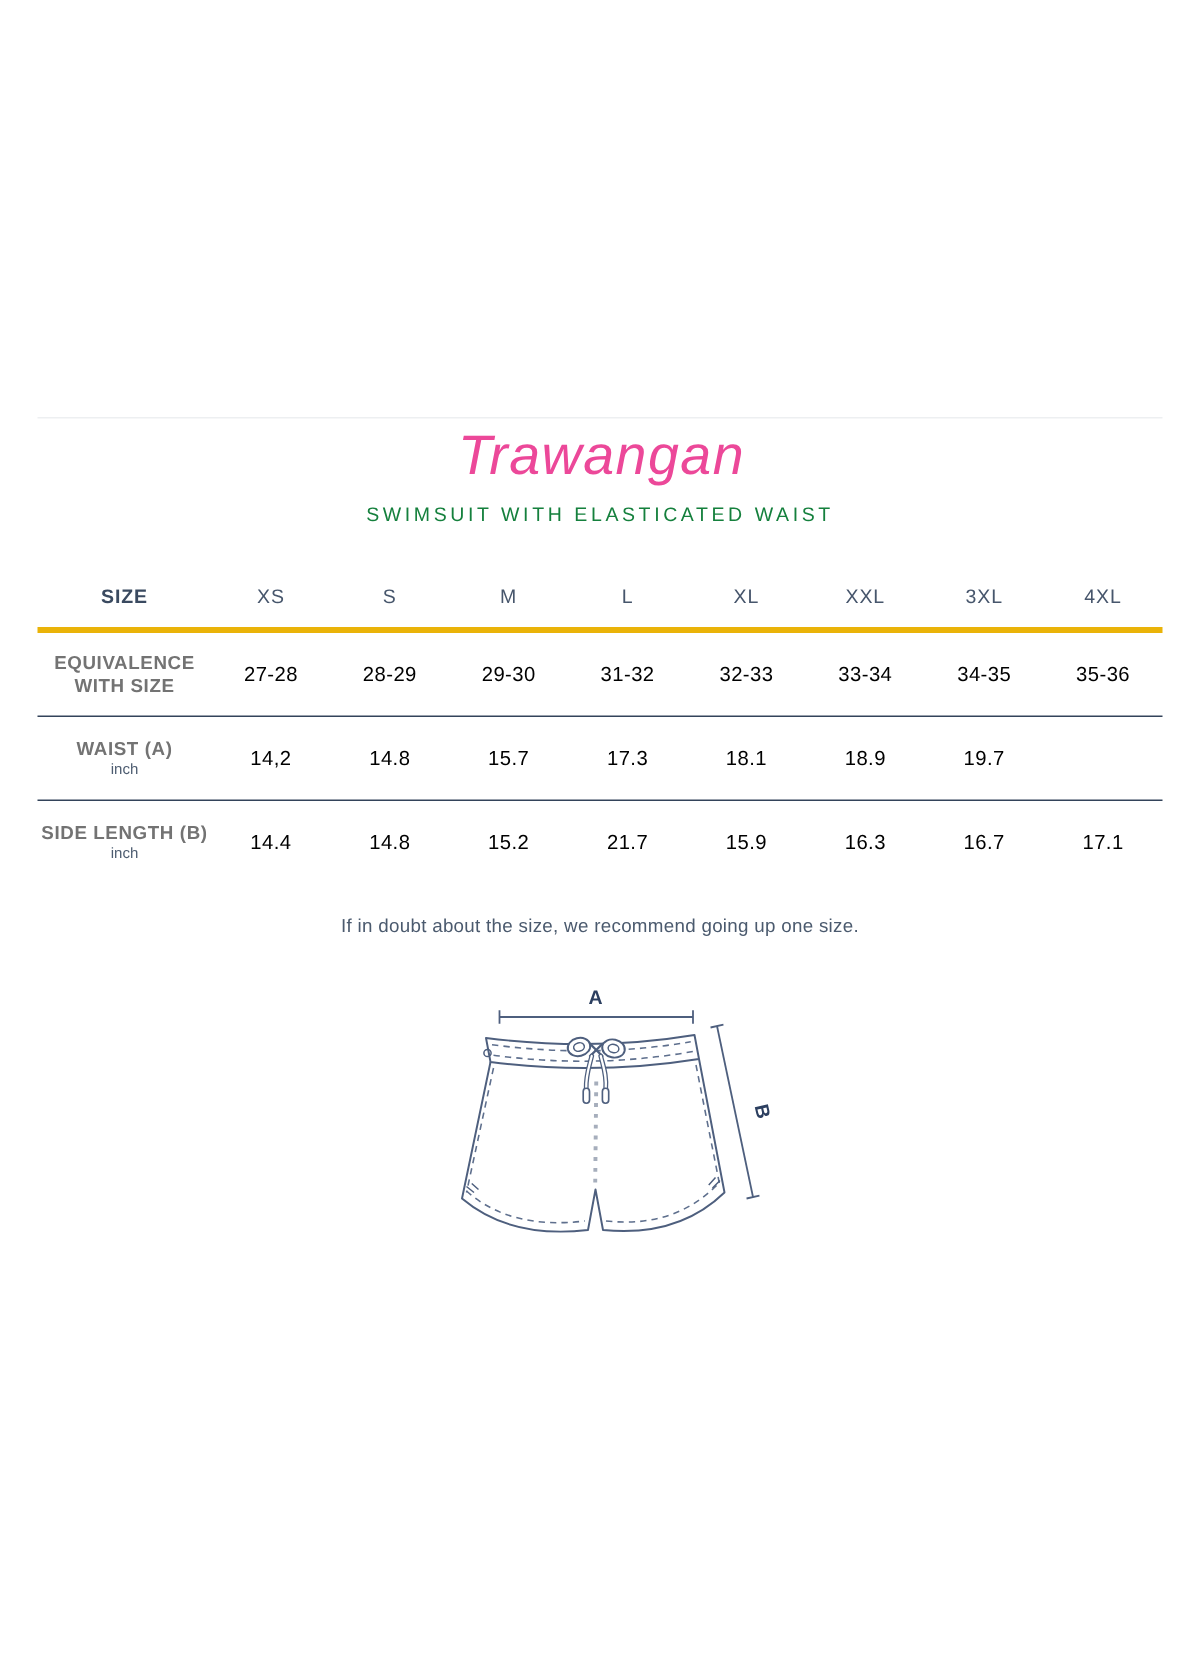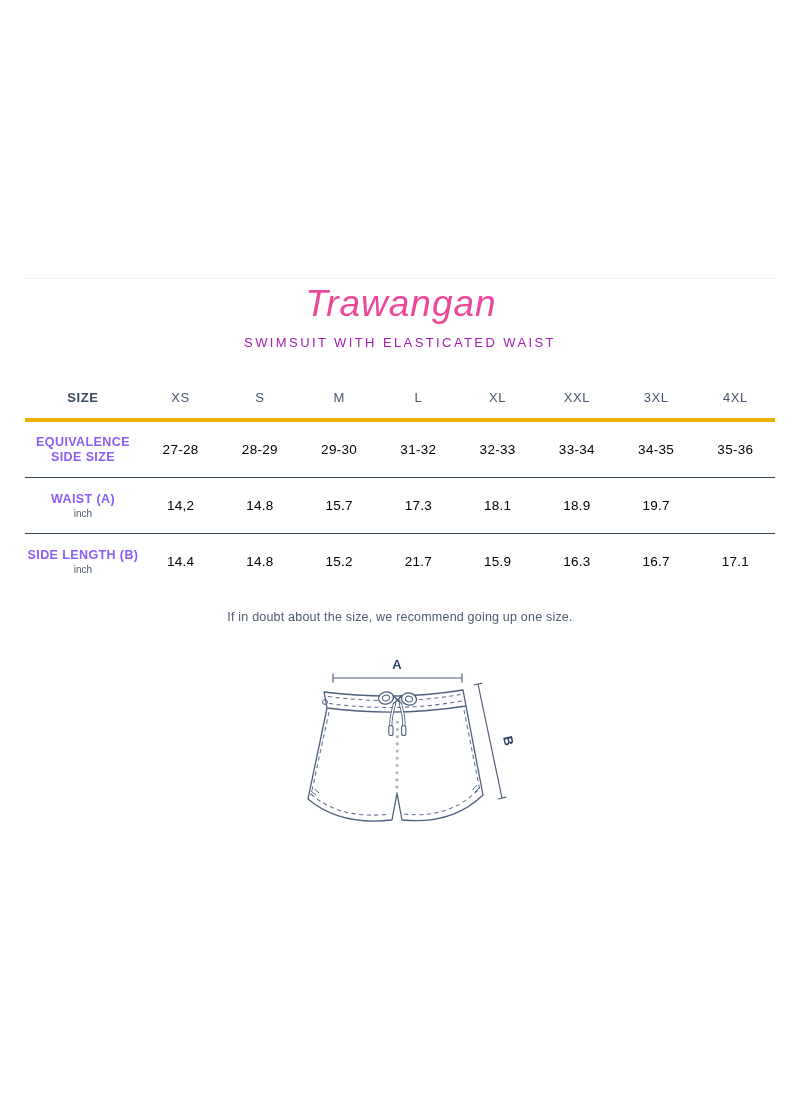--- a/index.html
+++ b/index.html
@@ -11,37 +11,37 @@
     position:absolute;left:25px;top:278px;width:750px;height:0;
     border-top:1px solid #edeff1;
   }
   .title{
     position:absolute;left:1px;top:281px;width:800px;text-align:center;
     font-family:Liberation Sans, sans-serif;font-style:italic;font-weight:500;
     font-size:37px;line-height:46px;color:#ec4899;letter-spacing:1px;
   }
   .subtitle{
     position:absolute;left:0;top:335px;width:800px;text-align:center;
-    font-size:13px;letter-spacing:2.4px;color:#a21caf;font-weight:500;
+    font-size:13px;letter-spacing:2.4px;color:#15803d;font-weight:500;
   }
   .size-table{position:absolute;left:25px;top:376px;width:750px;}
   .t-row{
     display:grid;grid-template-columns:116px repeat(8,1fr);
     align-items:stretch;
   }
   .t-head{height:42px;border-bottom:4px solid #eab308;}
   .t-body-row{height:55px;}
   .t-body-row.bordered{border-bottom:1px solid #33435a;}
   .cell{
     display:flex;flex-direction:column;align-items:center;justify-content:center;
     text-align:center;
   }
   .head-label{font-size:13px;font-weight:bold;color:#3a4a60;letter-spacing:.6px;}
   .head-size{font-size:13px;font-weight:500;color:#47566c;letter-spacing:.6px;}
-  .row-label{font-size:12.5px;font-weight:bold;color:#8b5cf6;line-height:15px;letter-spacing:.4px;}
+  .row-label{font-size:12.5px;font-weight:bold;color:#737373;line-height:15px;letter-spacing:.4px;}
   .row-label:empty{display:none;}
   .row-unit{font-size:10px;color:#4d5c70;line-height:12px;margin-top:1px;}
   .row-unit:empty{display:none;}
   .val{font-size:13.5px;color:#000000;letter-spacing:.3px;}
   .note{
     position:absolute;left:0;top:610px;width:800px;text-align:center;
     font-size:12.5px;line-height:15.5px;color:#4b5a6e;letter-spacing:.2px;
   }
   .shorts-svg{position:absolute;left:280px;top:648px;width:250px;height:200px;}
 </style>
@@ -64,21 +64,21 @@
       <div class="cell head-size">L</div>
       <div class="cell head-size">XL</div>
       <div class="cell head-size">XXL</div>
       <div class="cell head-size">3XL</div>
       <div class="cell head-size">4XL</div>
     </div>
 
     <div class="t-row t-body-row bordered">
       <div class="cell">
         <div class="row-label">EQUIVALENCE</div>
-        <div class="row-label">SIDE SIZE</div>
+        <div class="row-label">WITH SIZE</div>
 
       </div>
       <div class="cell val">27-28</div>
       <div class="cell val">28-29</div>
       <div class="cell val">29-30</div>
       <div class="cell val">31-32</div>
       <div class="cell val">32-33</div>
       <div class="cell val">33-34</div>
       <div class="cell val">34-35</div>
       <div class="cell val">35-36</div>

